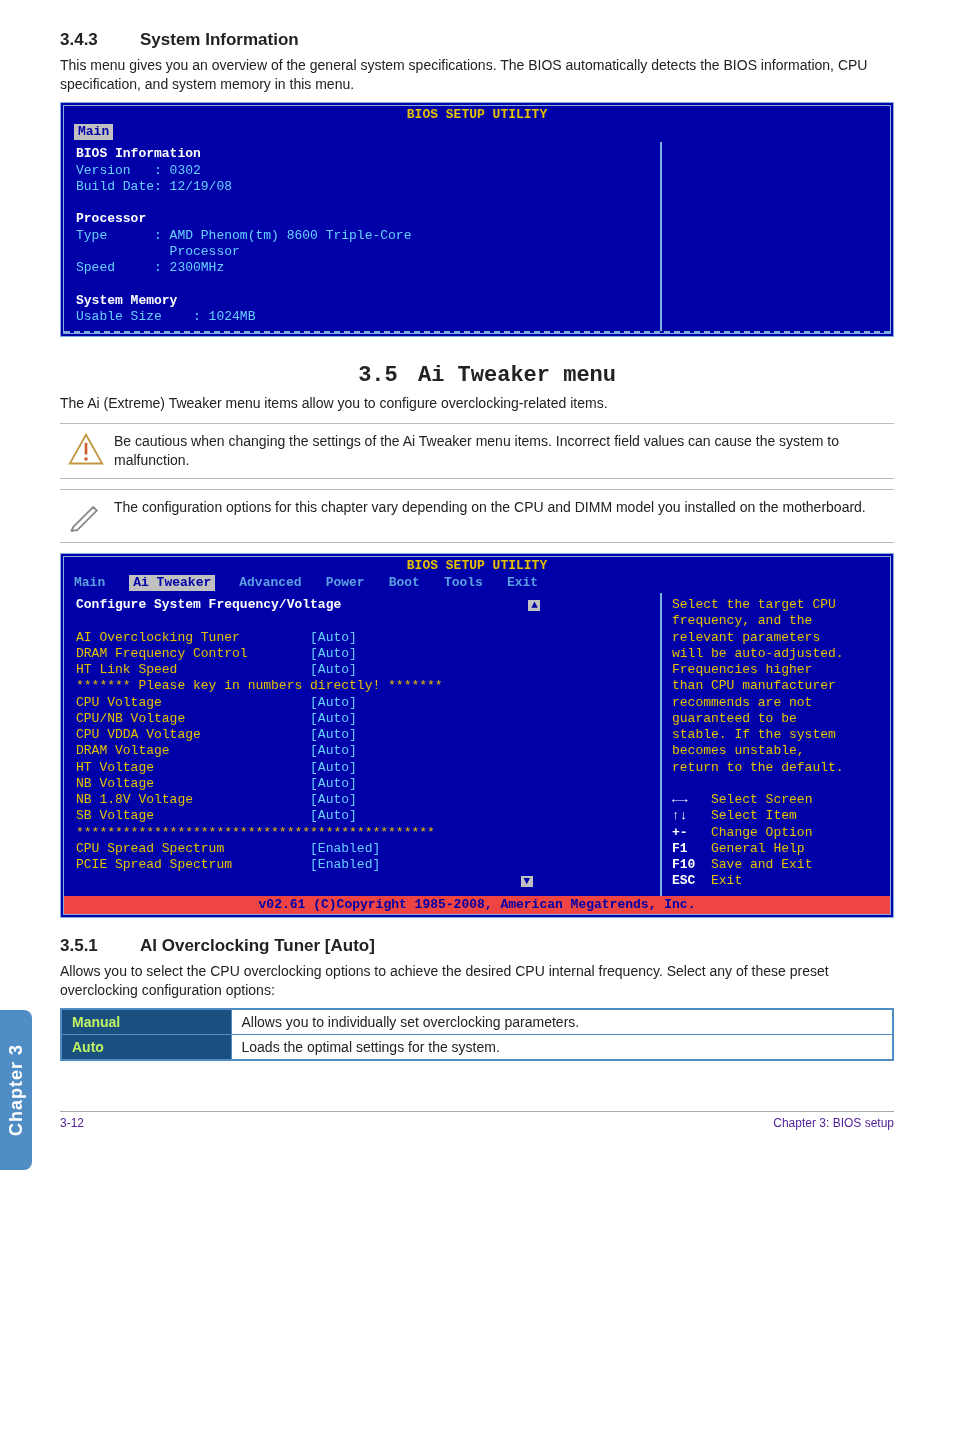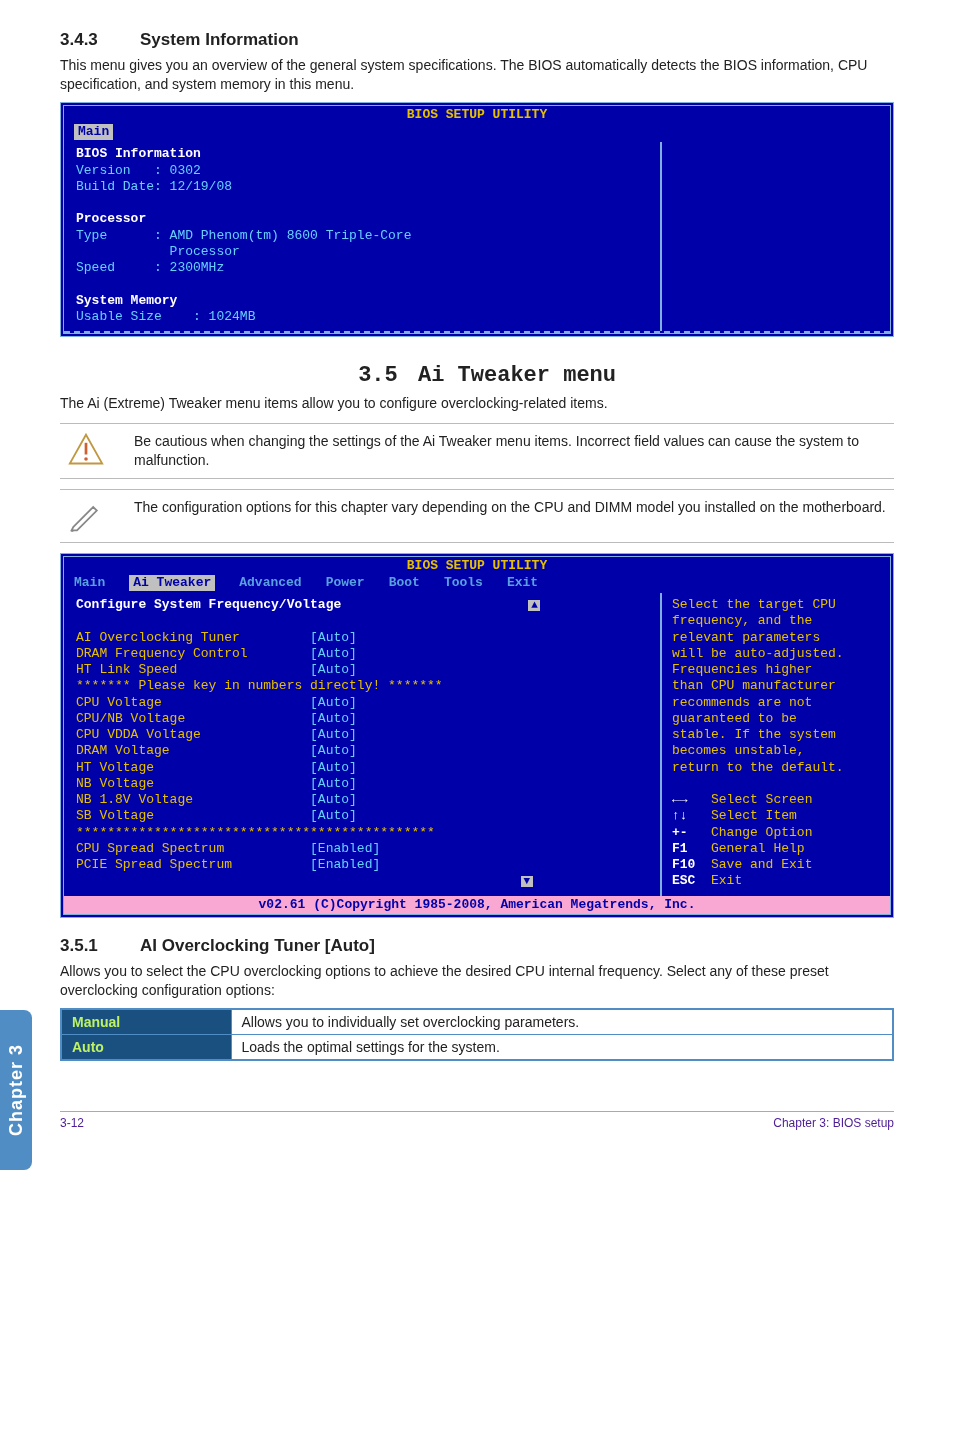--- a/index.html
+++ b/index.html
@@ -16,23 +16,23 @@
   .bios-title { color:#E6C000; text-align:center; padding:1px 0; font-weight:bold; }
   .bios-tabs { display:flex; gap:24px; padding:0 10px 2px 10px; color:#5AA0E0; font-weight:bold; }
   .bios-tabs .active { background:#C0C0C0; color:#0000A8; padding:0 4px; }
   .bios-row { display:flex; }
   .bios-left { padding:4px 8px 6px 12px; flex:1; min-width:0; }
   .bios-right { border-left:2px solid #7FAFDD; width:230px; padding:4px 8px 6px 10px; }
   .yel { color:#E6C000; }
   .cyn { color:#66D0FF; }
   .wht { color:#fff; font-weight:bold; }
   .bios pre { font-family:inherit; font-size:inherit; white-space:pre; }
-  .bios-foot { background:#f9a8d4; color:#0000A8; text-align:center; font-weight:bold; padding:1px 4px; }
+  .bios-foot { background:#ef4444; color:#0000A8; text-align:center; font-weight:bold; padding:1px 4px; }
   .scroll-arrow { color:#0000A8; background:#C0C0C0; display:inline-block; width:12px; text-align:center; font-size:11px; line-height:1; }
-  .note-box { display:flex; align-items:flex-start; gap:28px; border-top:1px solid #bbb; border-bottom:1px solid #bbb; padding:8px 6px; margin:10px 0; }
+  .note-box { display:flex; align-items:flex-start; gap:8px; border-top:1px solid #bbb; border-bottom:1px solid #bbb; padding:8px 6px; margin:10px 0; }
   .note-icon { width:40px; flex:0 0 40px; display:flex; justify-content:center; }
   .note-text { flex:1; line-height:1.35; }
   svg.icon { width:36px; height:36px; }
   table.opttab { width:100%; border-collapse:collapse; margin-top:6px; border:2px solid #508DC5; }
   table.opttab td { border:1px solid #508DC5; padding:4px 10px; font-size:14px; }
   table.opttab td.key { background:#195080; color:#bef264; font-weight:bold; width:170px; }
   .footer { display:flex; justify-content:space-between; border-top:1px solid #aaa; margin-top:50px; padding-top:4px; font-size:12px; color:#4c1d95; }
   .bios-dashed { border-bottom:2px dashed #7FAFDD; height:0; }
 </style>
 </head>

